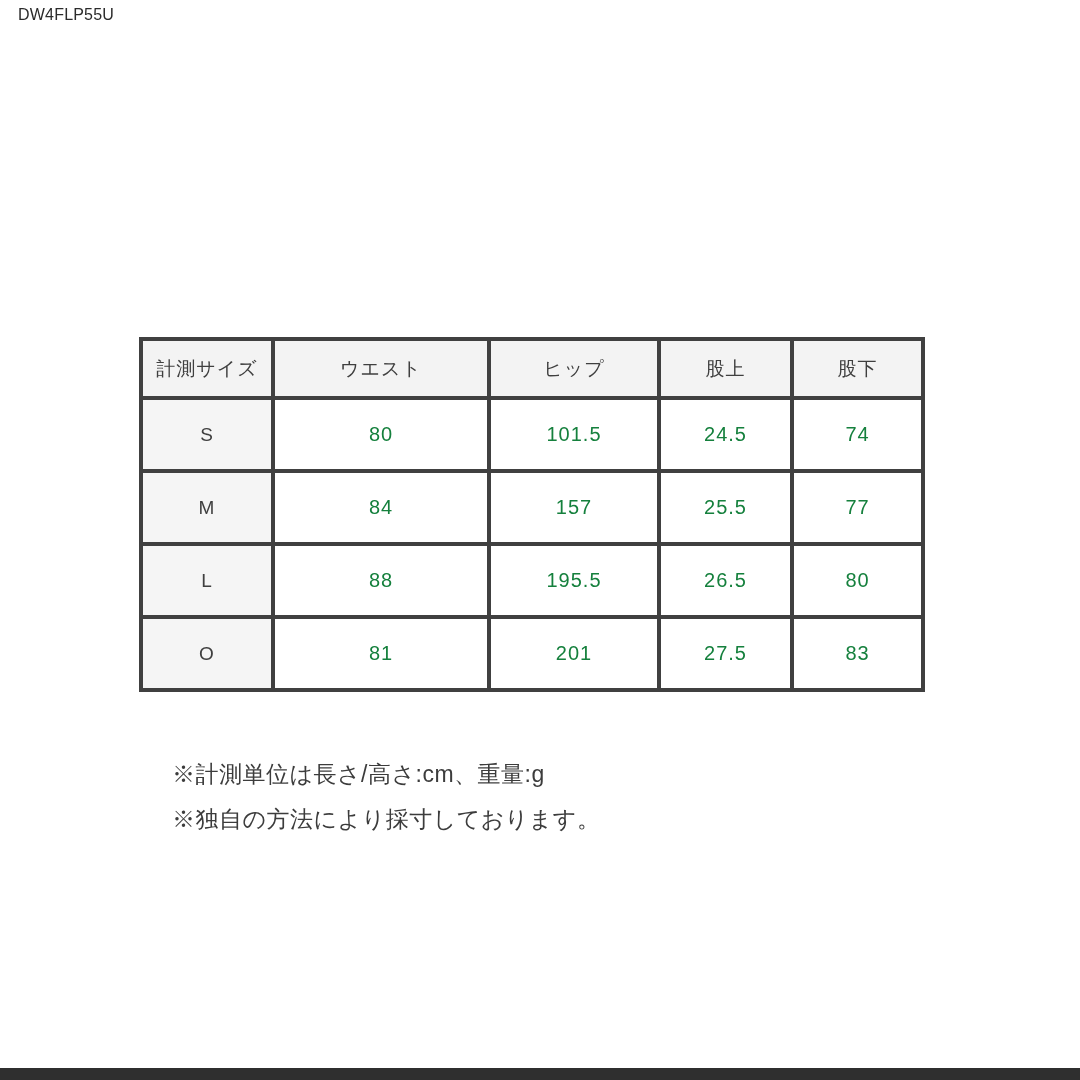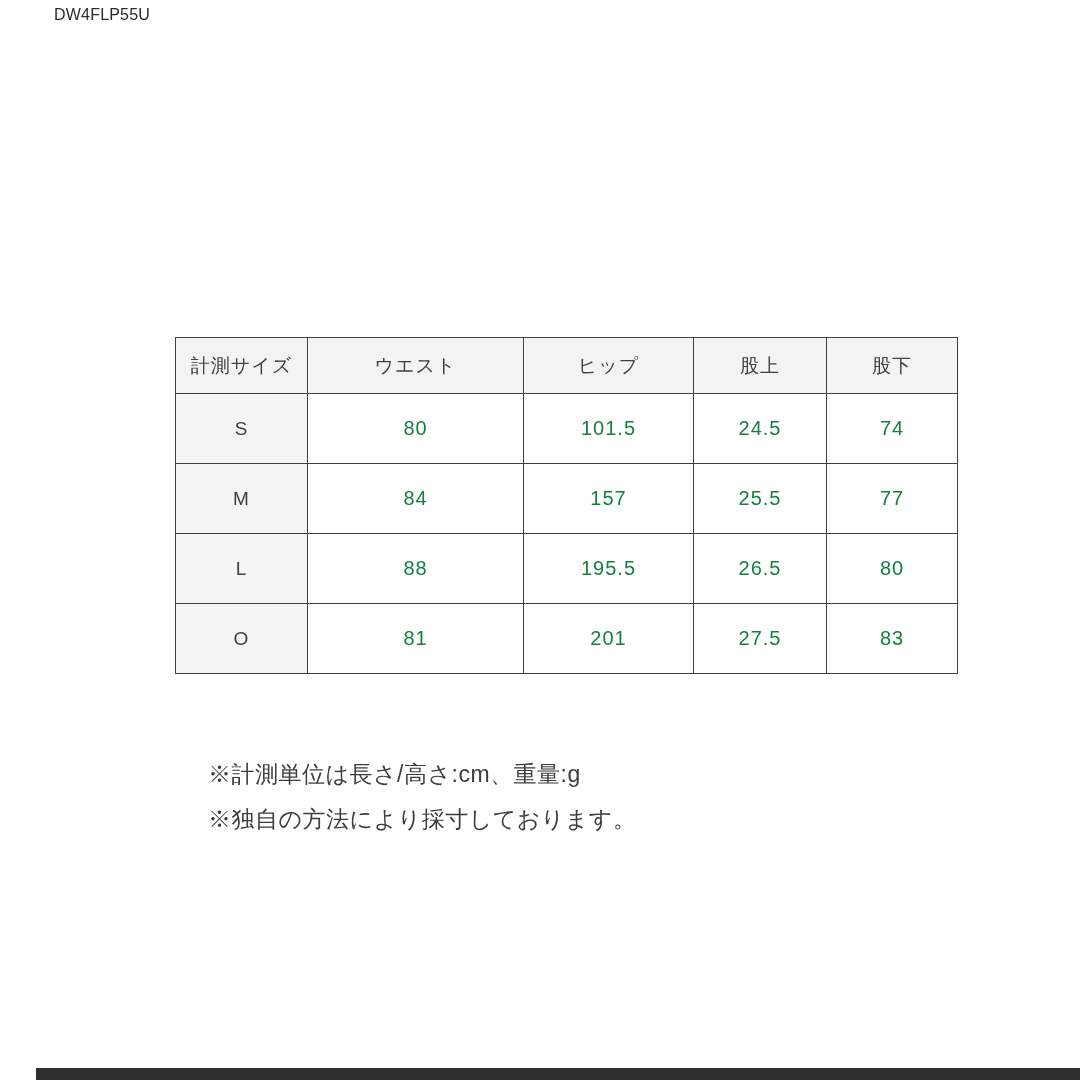--- a/index.html
+++ b/index.html
@@ -13,21 +13,20 @@
     font-family: "Liberation Sans", sans-serif;
     color: #333333;
     position: relative;
     overflow: hidden;
   }
   .page {
     position: relative;
     width: 968px;
     height: 1080px;
     box-sizing: border-box;
-    margin-left: 36px;
   }
   .product-code {
     position: absolute;
     top: 6px;
     left: 18px;
     font-size: 16px;
     color: #2b2b2b;
     letter-spacing: 0.2px;
   }
   .doc-title {
@@ -46,21 +45,21 @@
     left: 139px;
     width: 782px;
   }
   table.size-table {
     border-collapse: collapse;
     width: 782px;
     table-layout: fixed;
   }
   table.size-table th,
   table.size-table td {
-    border: 1px solid #404040;
+    border: 4px solid #404040;
     height: 67px;
     text-align: center;
     vertical-align: middle;
     font-weight: normal;
     font-size: 19px;
     color: #4a4a4a;
     letter-spacing: 1px;
   }
   table.size-table thead th {
     background: #f3f3f3;

